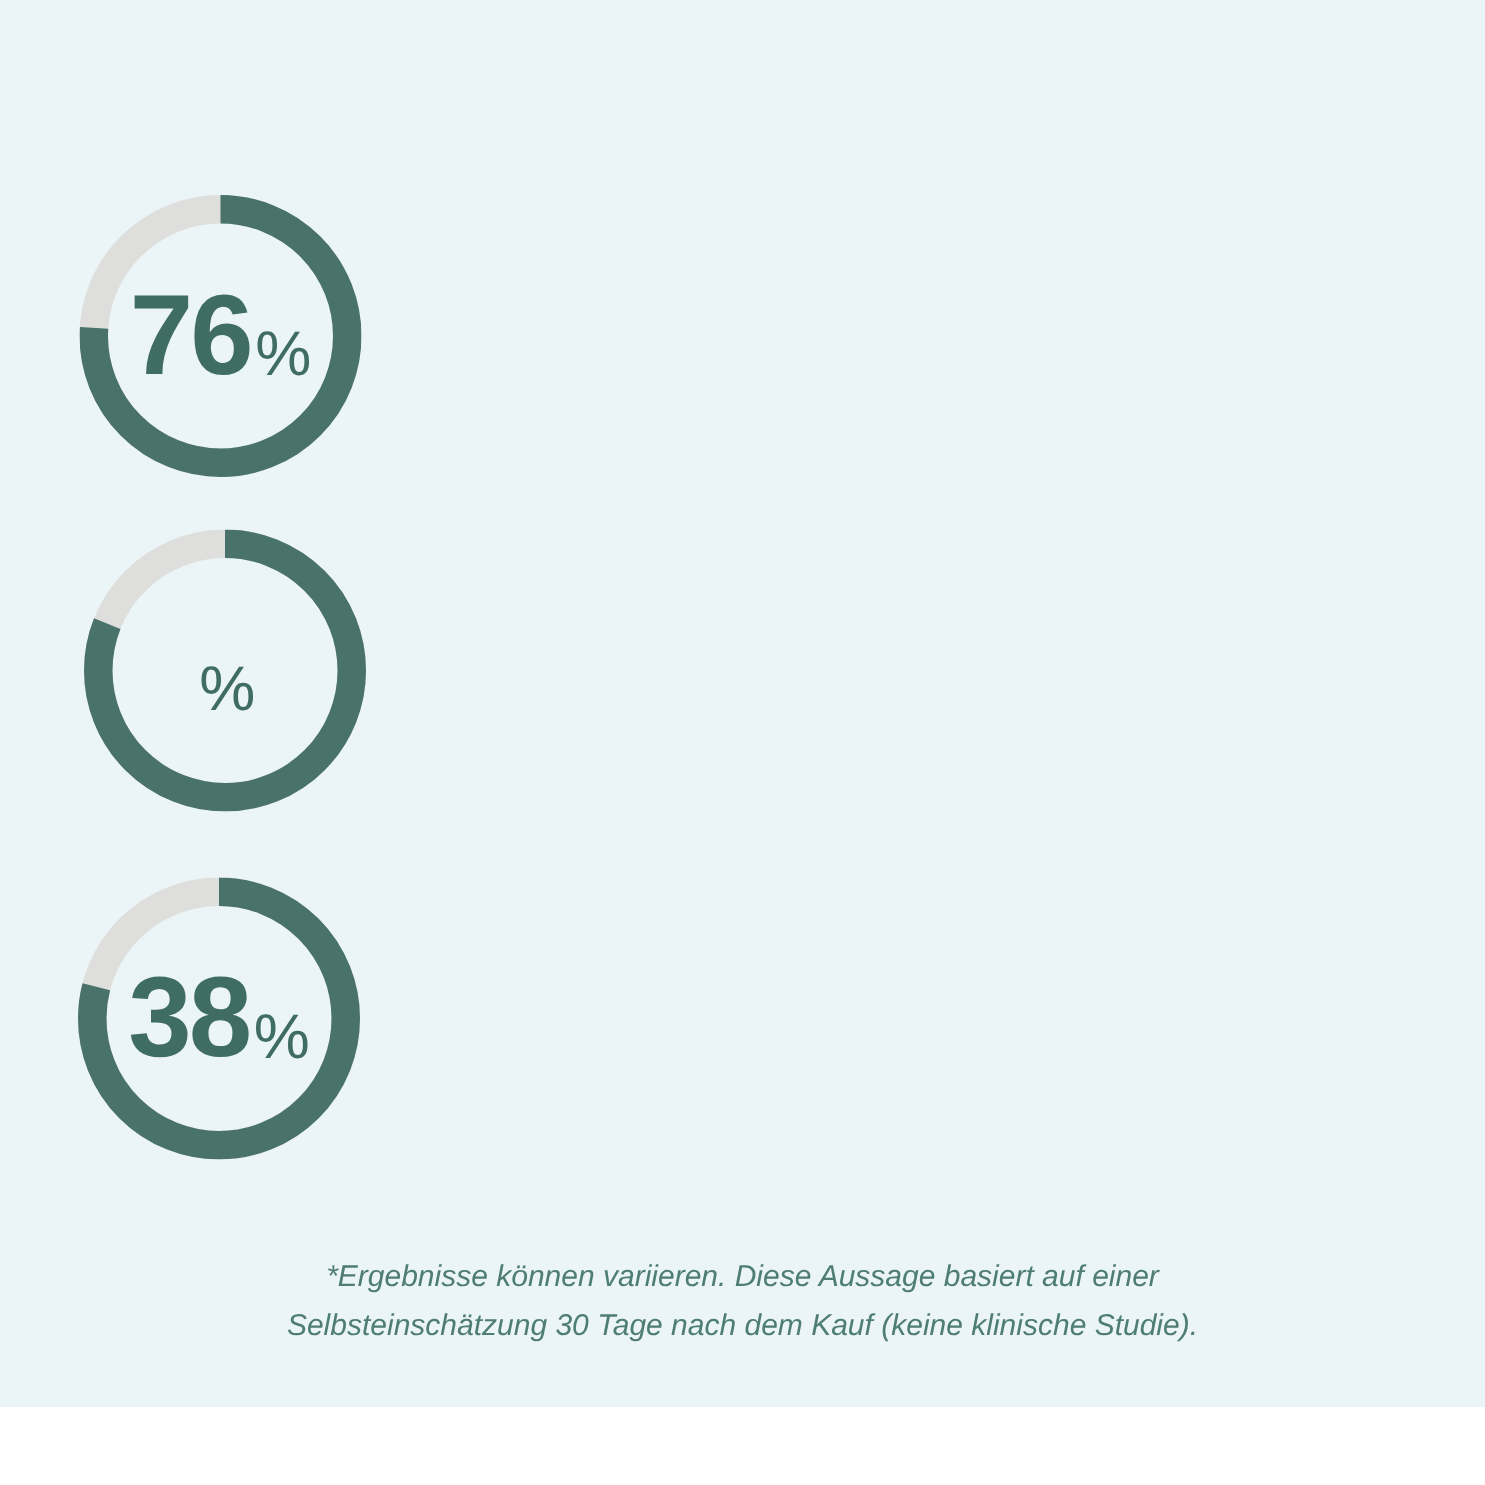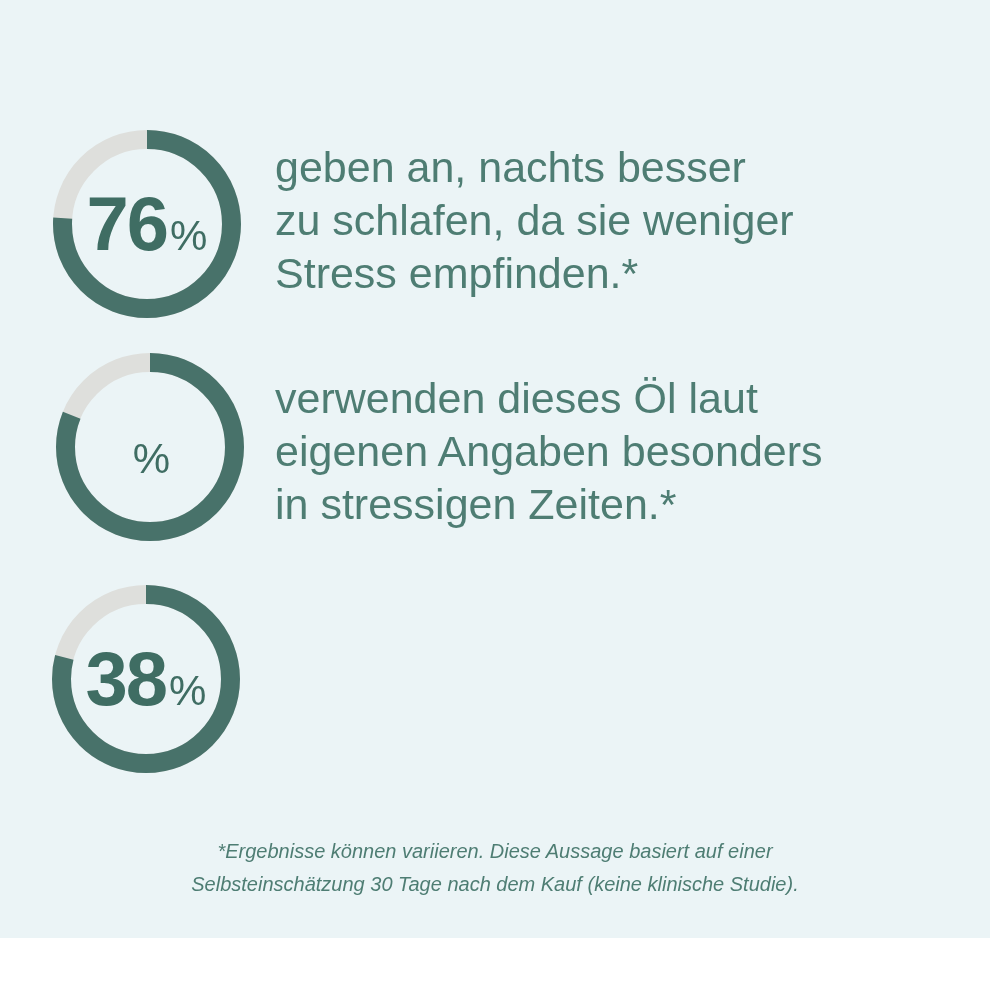--- a/index.html
+++ b/index.html
@@ -56,36 +56,30 @@
   <div class="donut-wrap d0">
     <svg class="donut" viewBox="0 0 188 188">
       <circle class="track" cx="94" cy="94" r="84.5"></circle>
       <circle class="arc" cx="94" cy="94" r="84.5" transform="rotate(-90 94 94)" stroke-dasharray="403.51 530.93"></circle>
     </svg>
     <div class="value">
       <span class="num">76</span>
       <span class="pct">%</span>
     </div>
   </div>
-  <div class="caption c0">geben an, nachts besser
-zu schlafen, da sie weniger
-Stress empfinden.*</div>
 
   <div class="donut-wrap d1">
     <svg class="donut" viewBox="0 0 188 188">
       <circle class="track" cx="94" cy="94" r="84.5"></circle>
       <circle class="arc" cx="94" cy="94" r="84.5" transform="rotate(-90 94 94)" stroke-dasharray="430.05 530.93"></circle>
     </svg>
     <div class="value">
       <span class="pct">%</span>
     </div>
   </div>
-  <div class="caption c1">verwenden dieses Öl laut
-eigenen Angaben besonders
-in stressigen Zeiten.*</div>
 
   <div class="donut-wrap d2">
     <svg class="donut" viewBox="0 0 188 188">
       <circle class="track" cx="94" cy="94" r="84.5"></circle>
       <circle class="arc" cx="94" cy="94" r="84.5" transform="rotate(-90 94 94)" stroke-dasharray="419.43 530.93"></circle>
     </svg>
     <div class="value">
       <span class="num">38</span>
       <span class="pct">%</span>
     </div>

